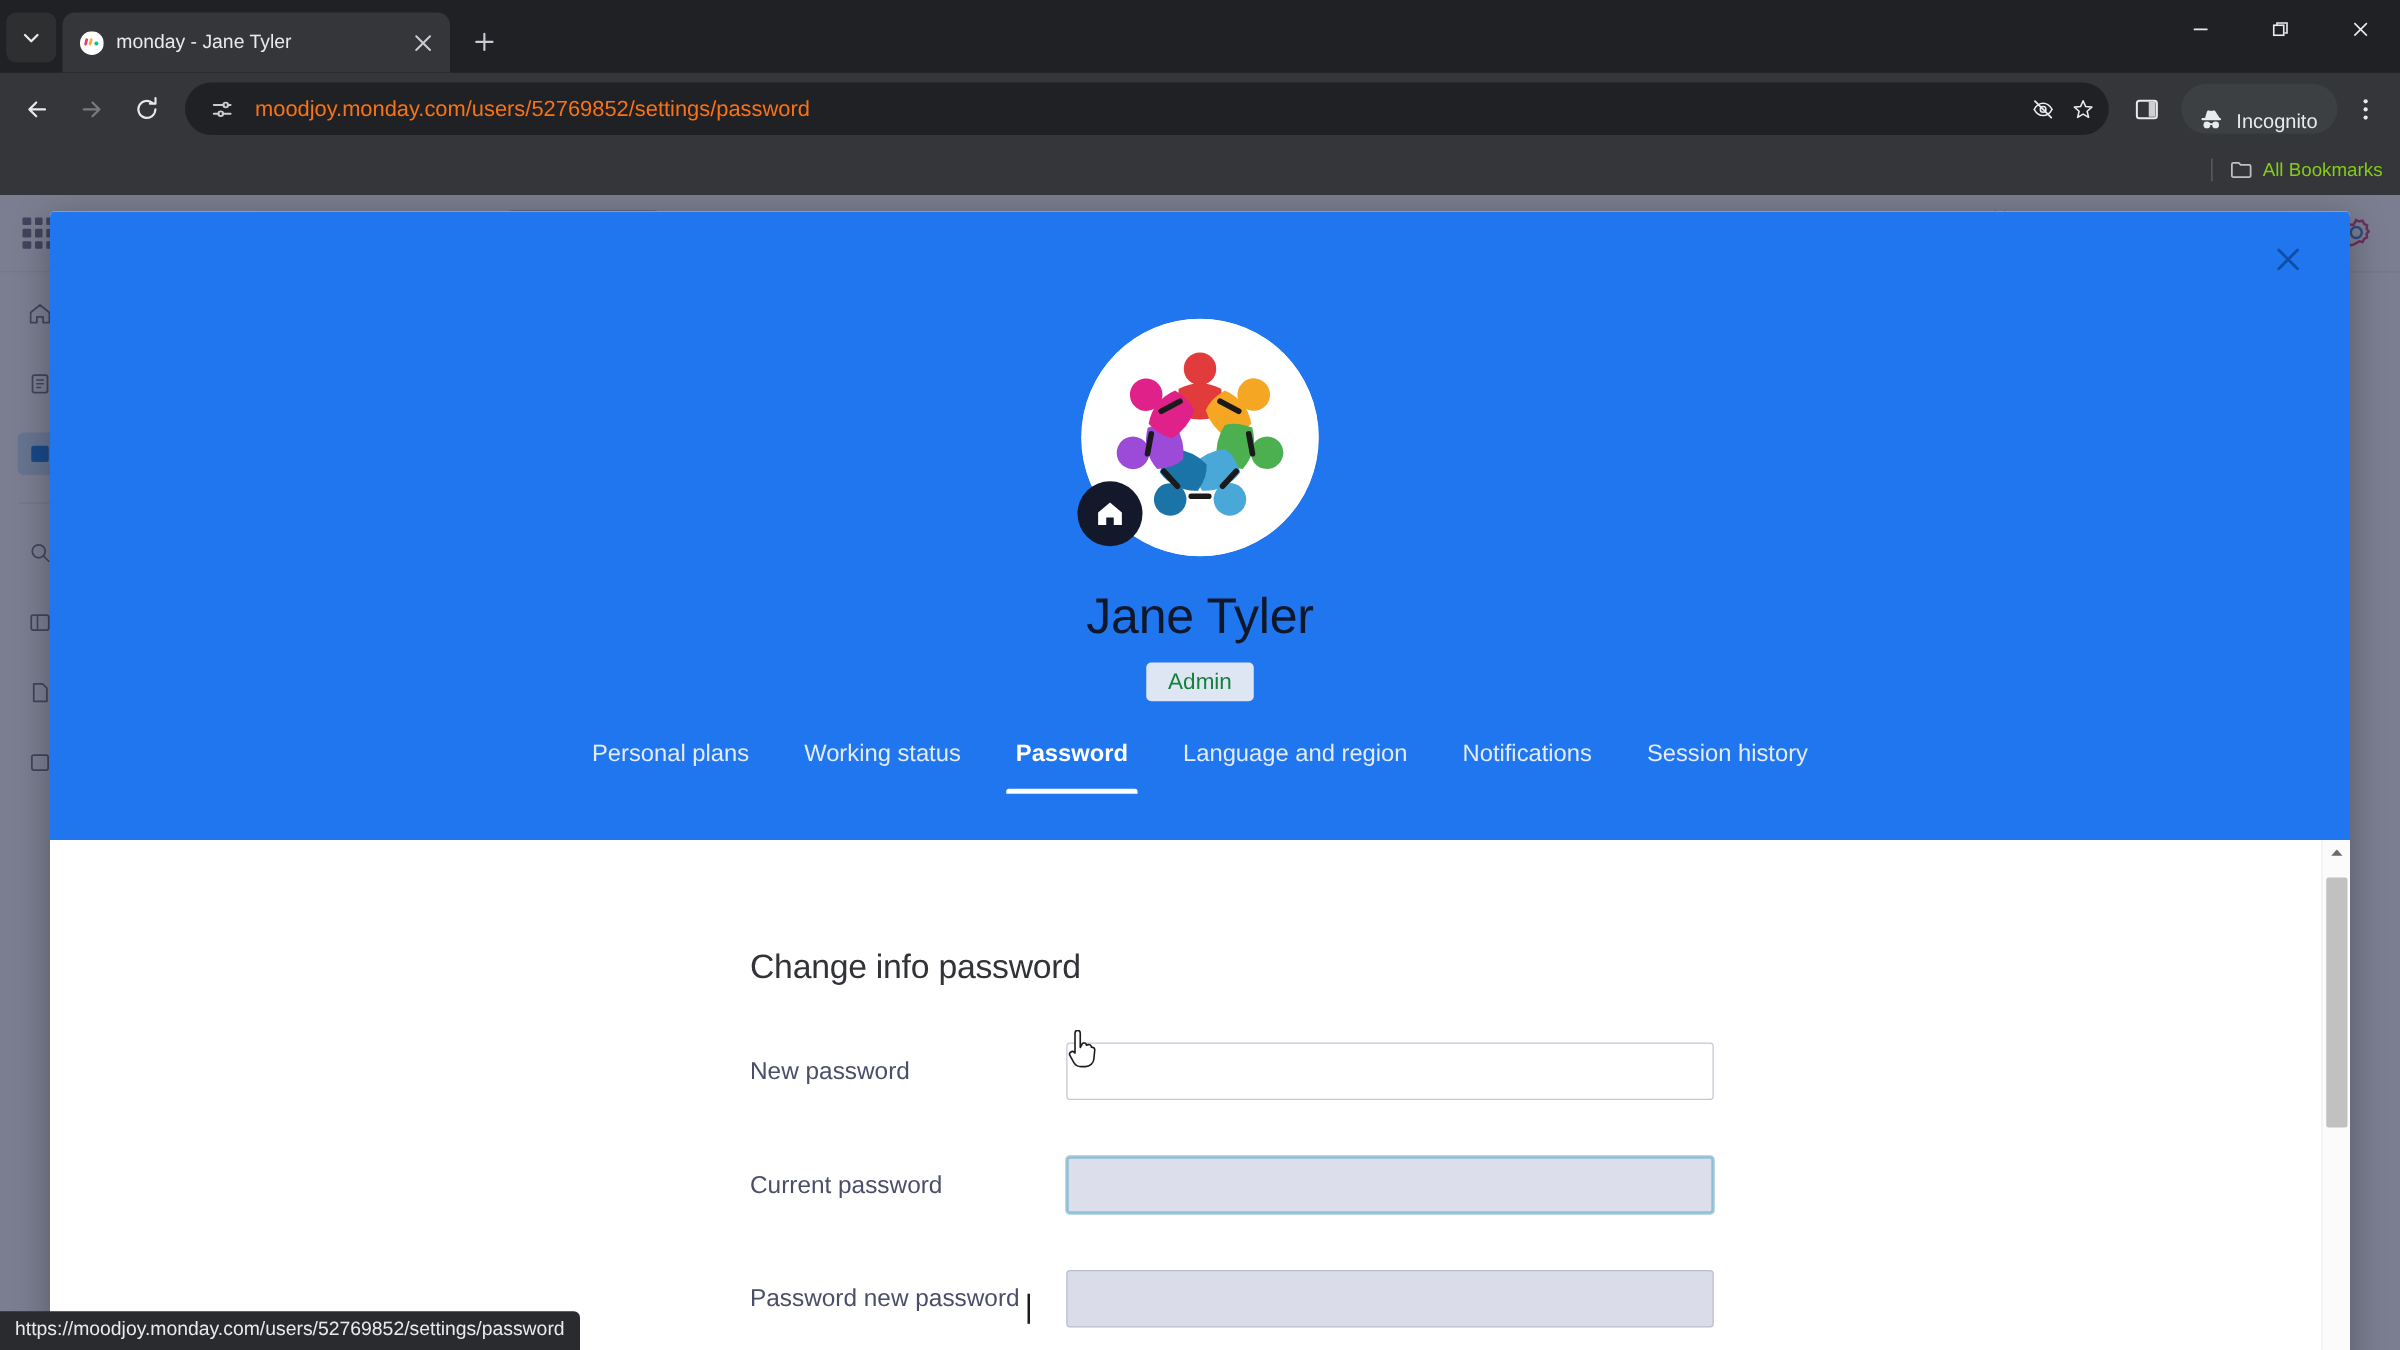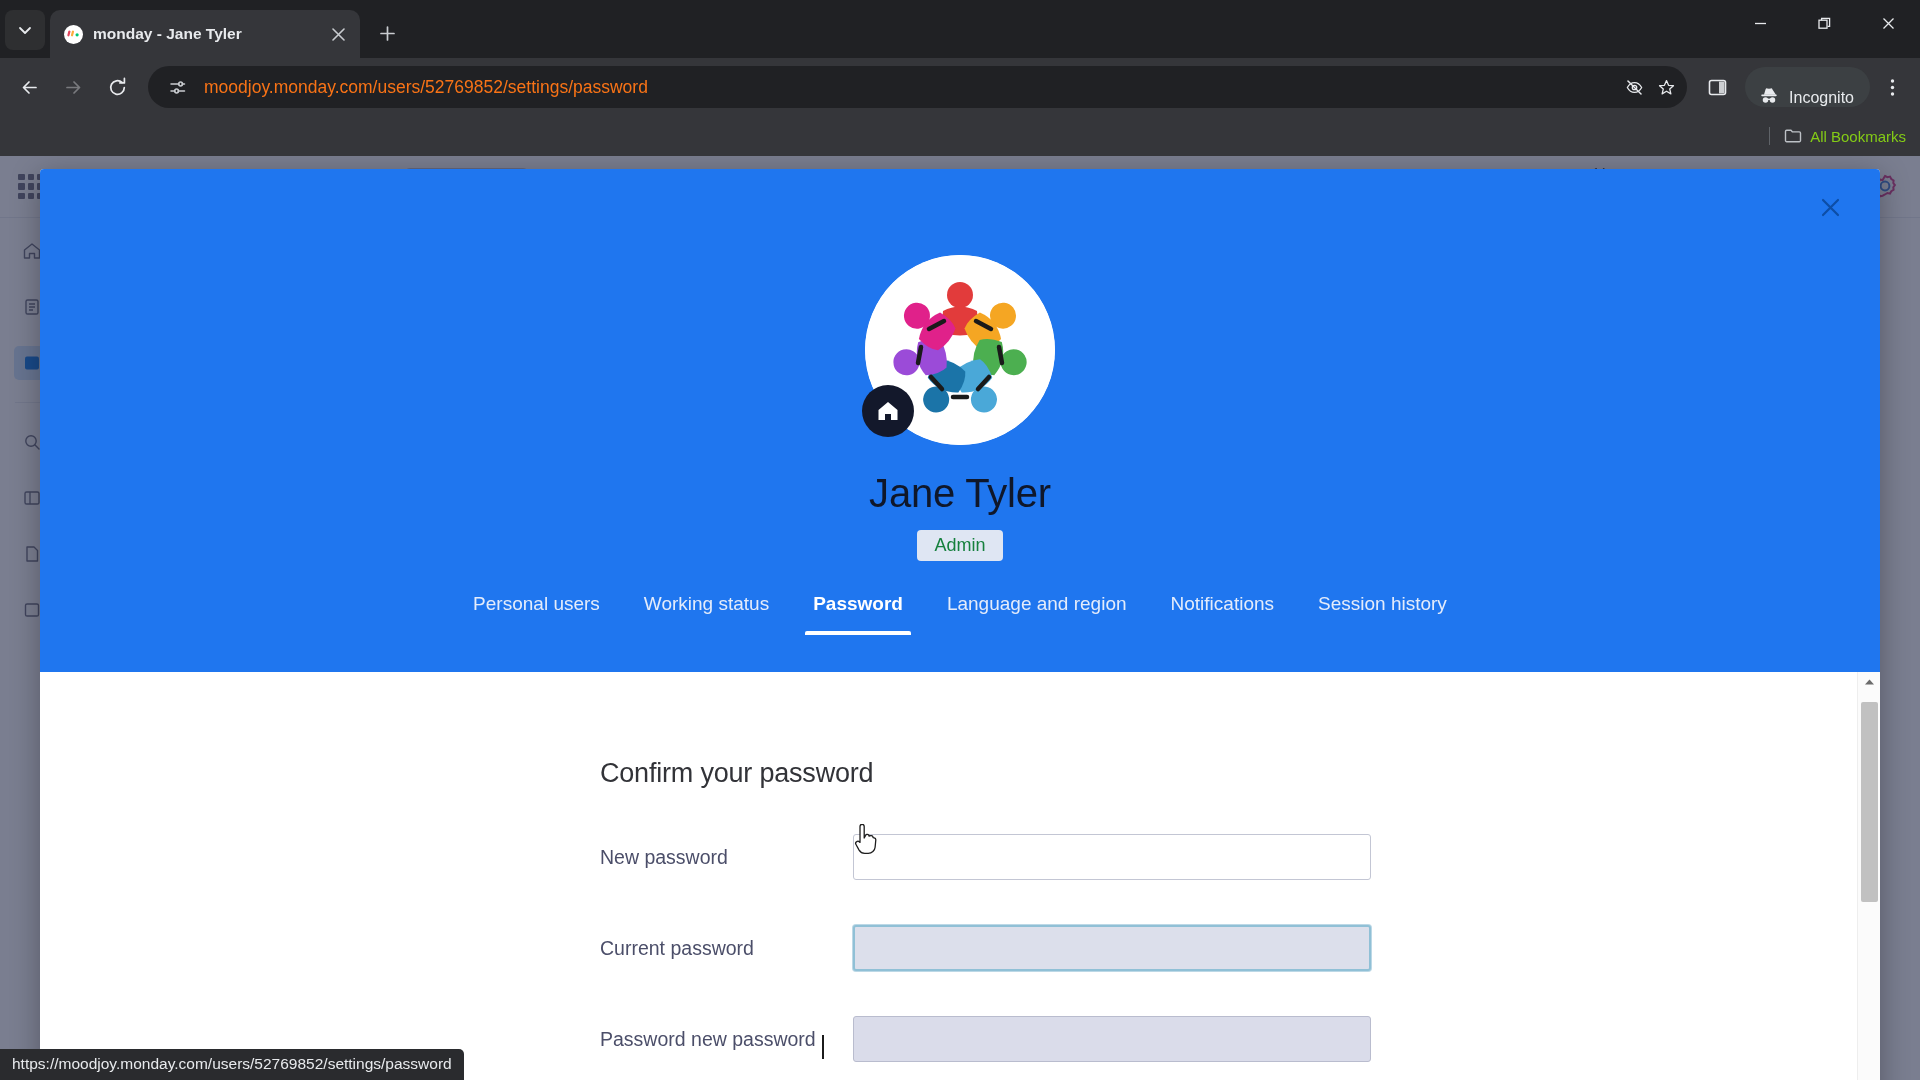--- a/index.html
+++ b/index.html
@@ -22,21 +22,21 @@
     border-radius: 8px; background: #2e2f31;
     display: flex; align-items: center; justify-content: center;
     cursor: pointer; flex: none;
   }
   .tab-list-btn svg { width: 16px; height: 16px; }
 
   .tab {
     height: 48px; width: 310px; background: #35363a;
     border-radius: 10px 10px 0 0;
     display: flex; align-items: center; gap: 10px;
-    padding: 0 10px 0 14px; position: relative; cursor: pointer; flex: none; font-weight: bold;
+    padding: 0 10px 0 14px; position: relative; cursor: pointer; flex: none;
   }
   .tab-favicon { width: 19px; height: 19px; flex: none; position: relative; }
   .tab-title {
     color: #e8eaed; font-size: 15.5px; white-space: nowrap;
     overflow: hidden; text-overflow: ellipsis; flex: 1;
   }
   .tab-close {
     width: 24px; height: 24px; border-radius: 50%; flex: none;
     display: flex; align-items: center; justify-content: center; cursor: pointer;
   }
@@ -615,32 +615,32 @@
             <svg viewBox="0 0 26 26">
               <path d="M3.5 12 L13 4 L22.5 12 V22 H16 V16 H10 V22 H3.5 Z" fill="#ffffff"></path>
             </svg>
           </div>
         </div>
 
         <div class="user-name">Jane Tyler</div>
         <div class="role-badge">Admin</div>
 
         <div class="modal-tabs">
-          <div class="mtab">Personal users</div>
+          <div class="mtab">Personal plans</div>
           <div class="mtab">Working status</div>
           <div class="mtab active">Password</div>
           <div class="mtab">Language and region</div>
           <div class="mtab">Notifications</div>
           <div class="mtab">Session history</div>
         </div>
       </div>
 
       <div class="modal-content">
         <div class="content-scroll">
-          <div class="form-title">Confirm your password</div>
+          <div class="form-title">Change info password</div>
 
           <div class="form-row">
             <div class="form-label">New password</div>
             <input class="form-input" type="password" placeholder="" style="">
           </div>
 
           <div class="form-row">
             <div class="form-label">Current password</div>
             <input class="form-input focused" type="password" placeholder="" style="">
           </div>

